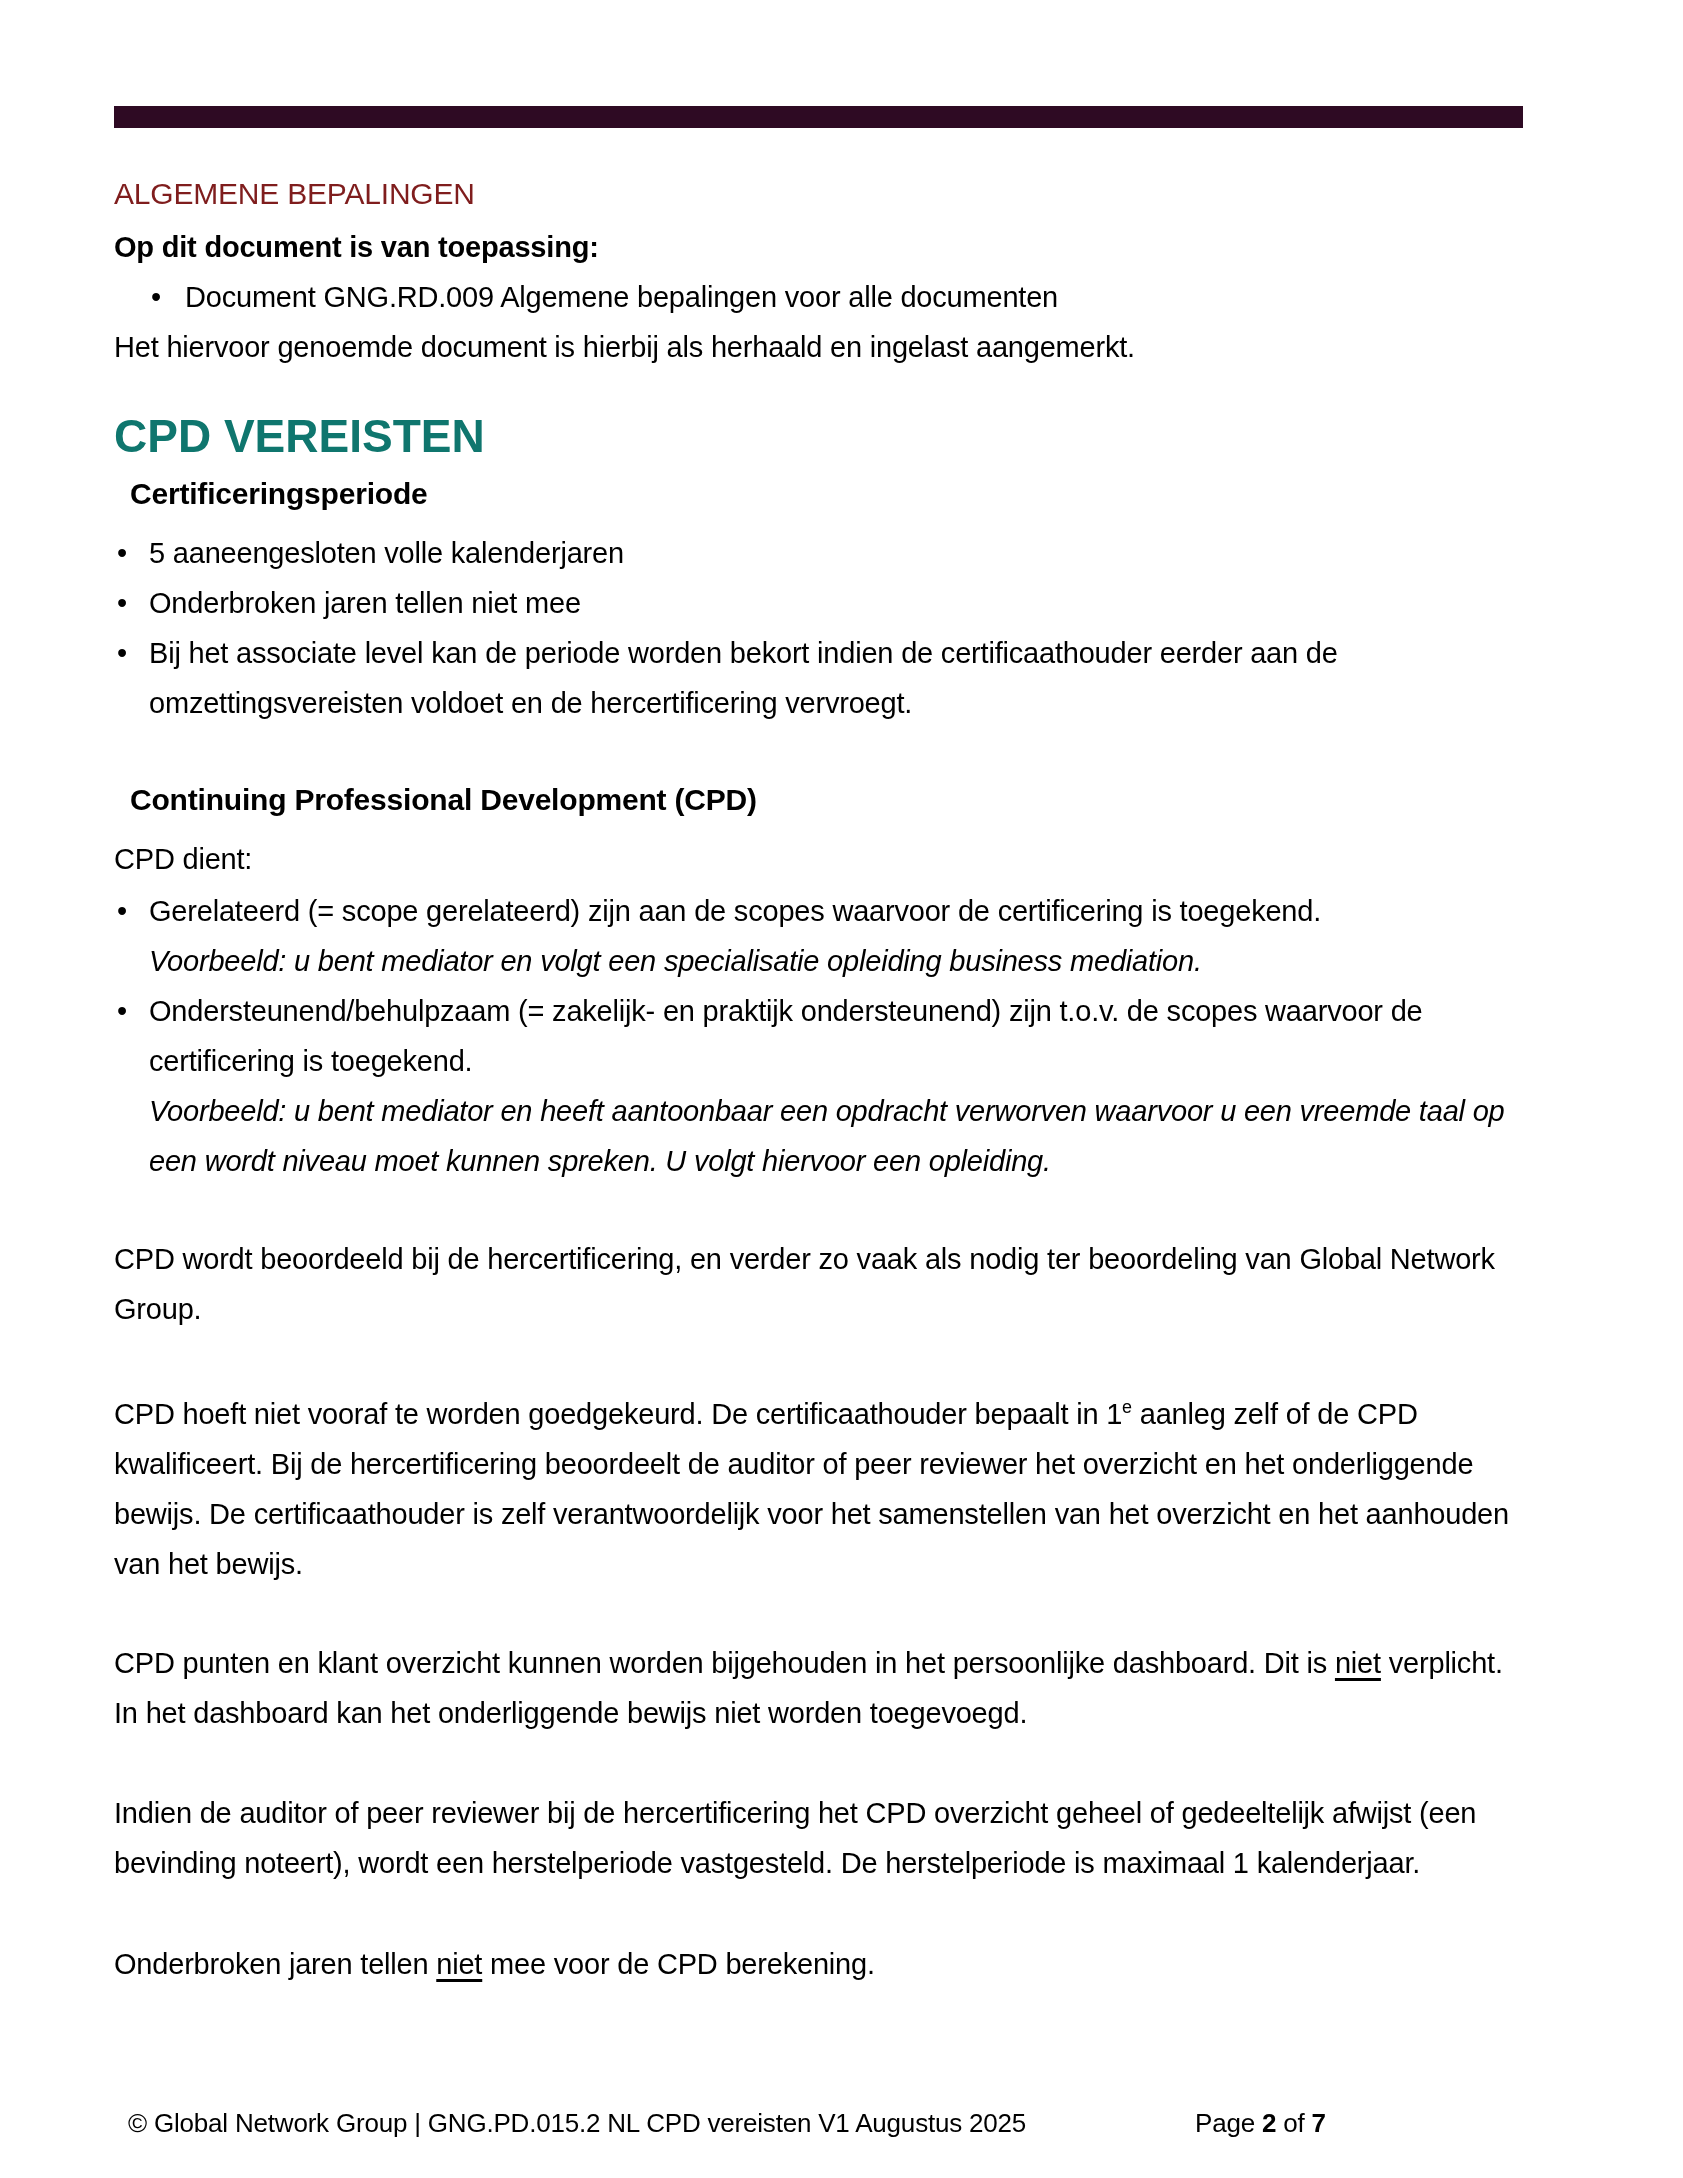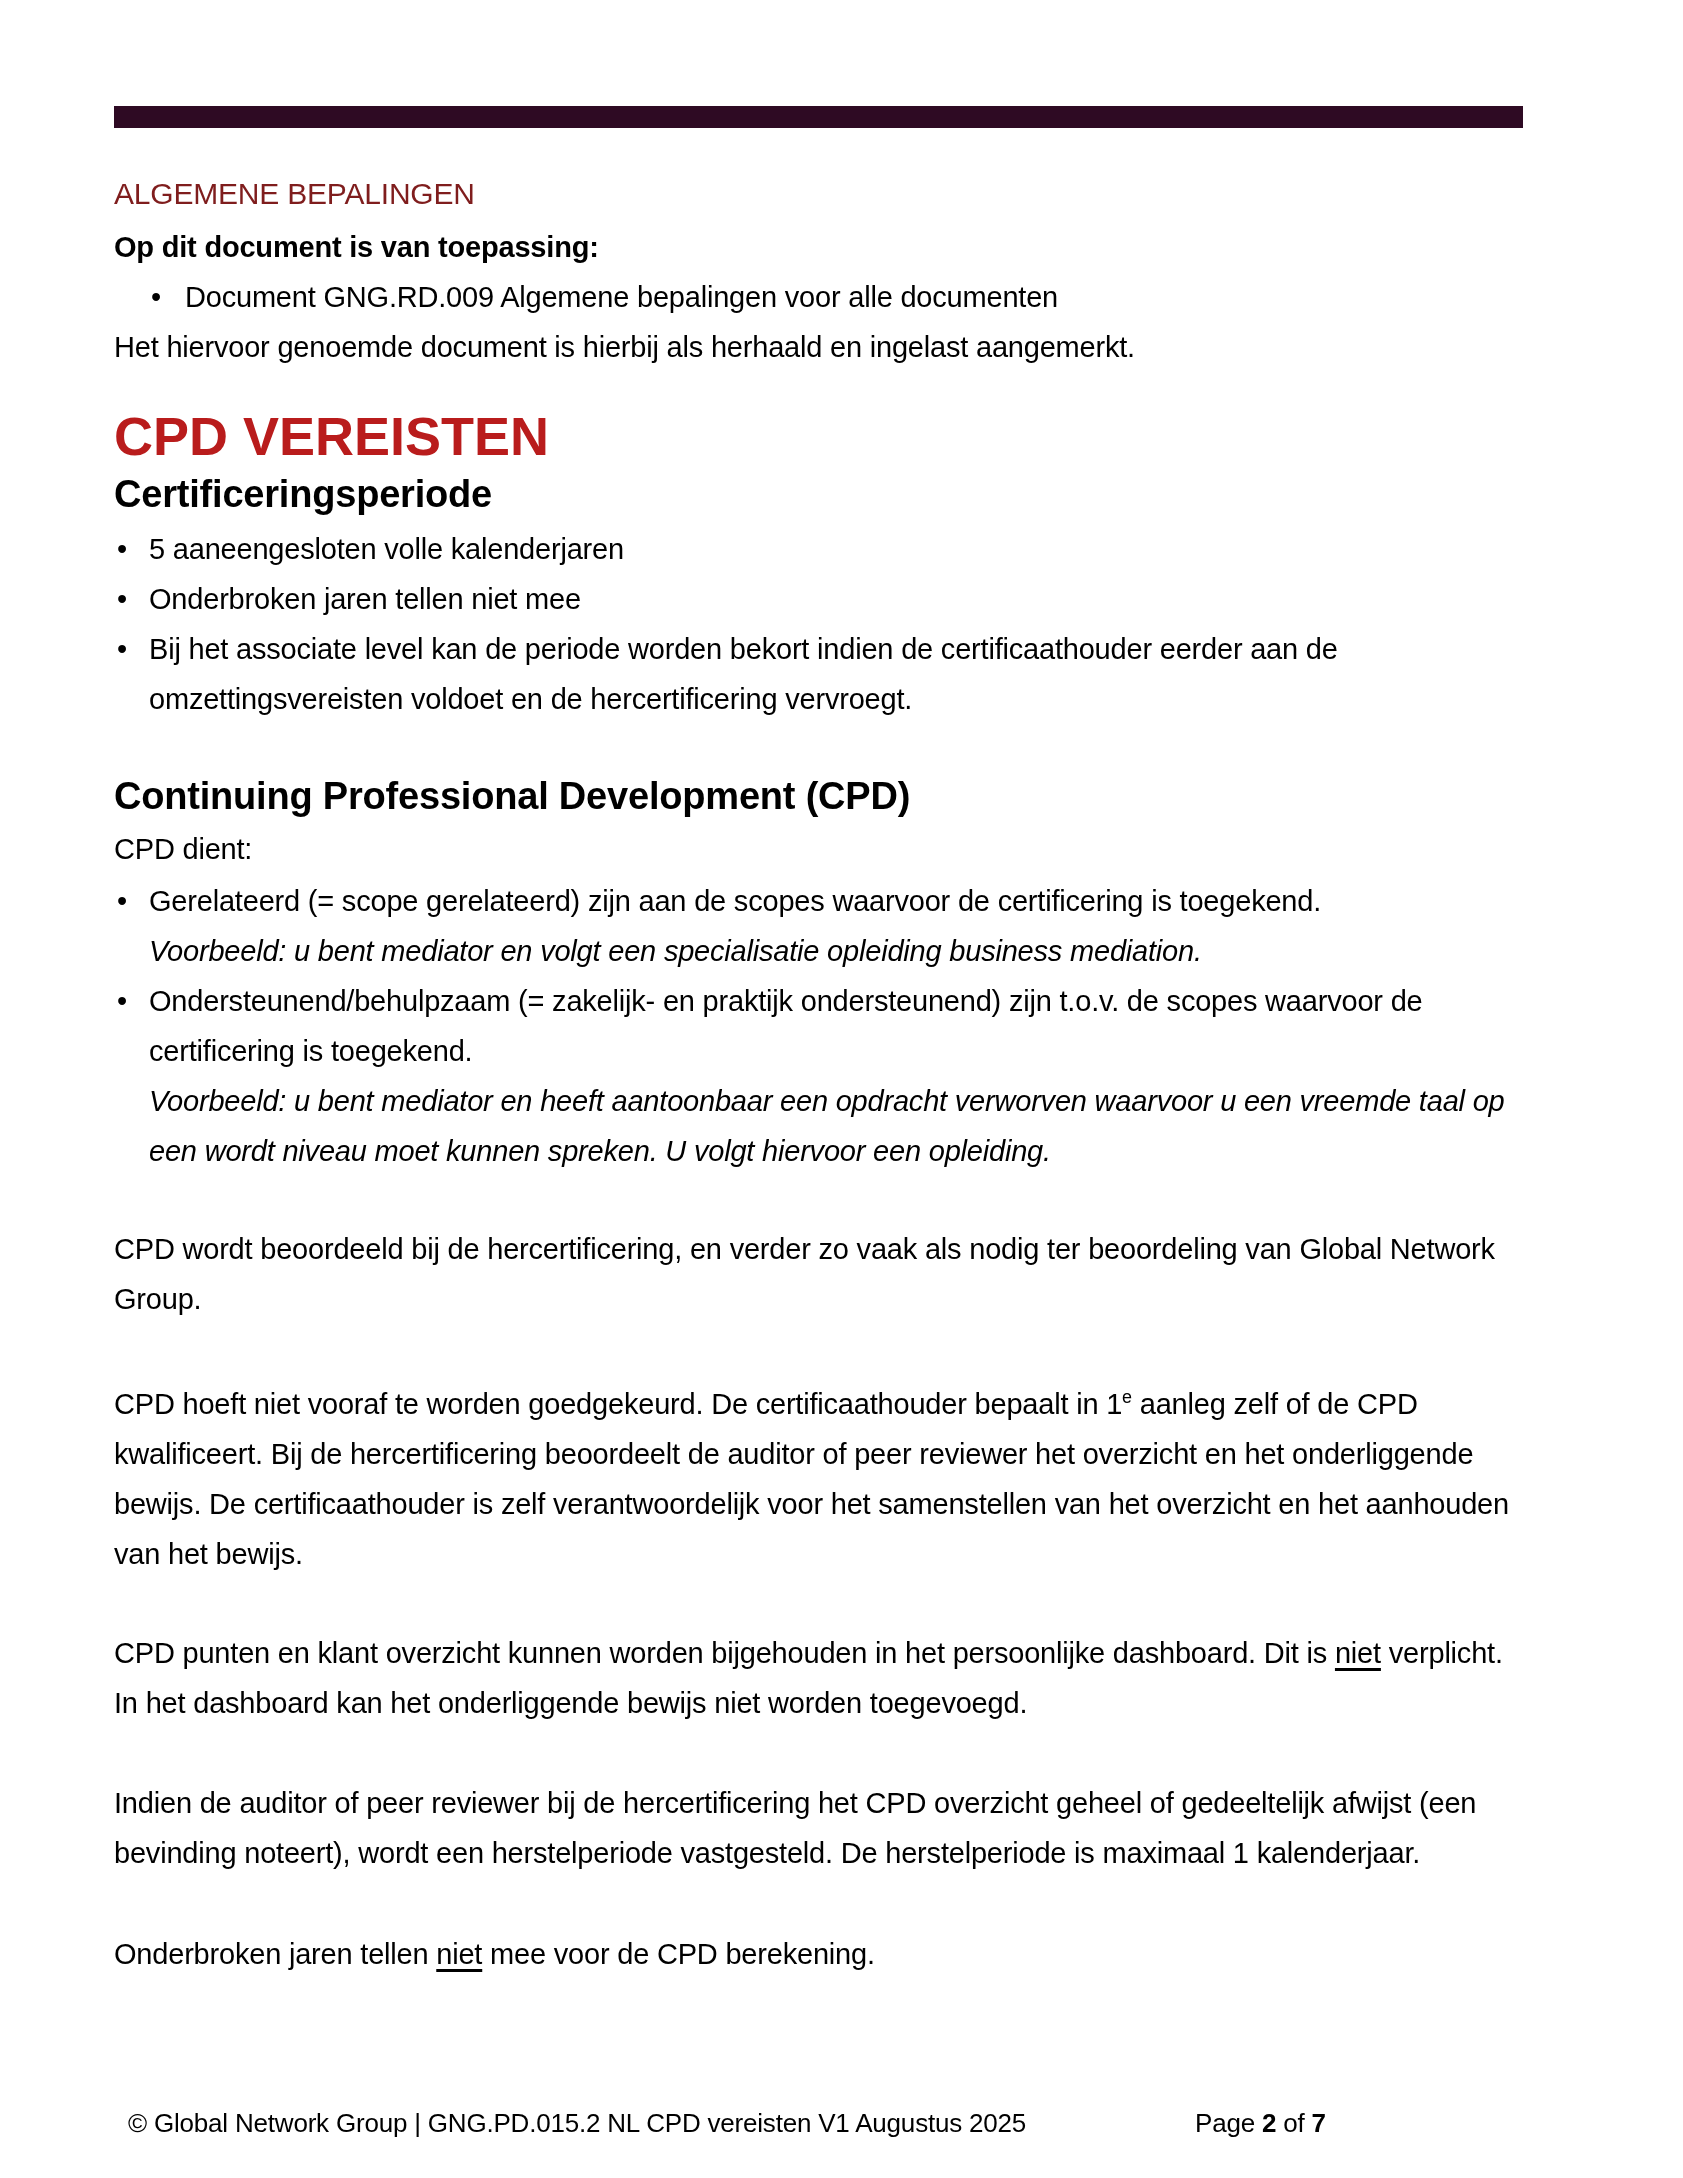--- a/index.html
+++ b/index.html
@@ -49,30 +49,30 @@
   li.b1 { position: relative; padding-left: 35px; }
   li.b2 { position: relative; padding-left: 71px; }
 
   li .dot { position: absolute; top: 0; }
   li.b1 > .dot { left: 3px; }
   li.b2 > .dot { left: 37px; }
   .dot::before { content: "\2022"; }
 
   h1.main-title {
     margin: 37px 0 12px 0;
-    font-size: 54px;
+    font-size: 46px;
     line-height: 55px;
     font-weight: 700;
-    color: #b91c1c;
+    color: #0f766e;
     letter-spacing: 0;
   }
 
   h2.sub-title {
-    margin: 0;
-    font-size: 38px;
+    margin: 16px;
+    font-size: 30px;
     line-height: 36px;
     font-weight: 700;
     color: #000000;
   }
 
   h2.cert-title   { margin-top: 11px; }
   ul.period-list  { margin-top: 12px; }
   h2.dev-title    { margin-top: 54px; }
   .p-dient        { margin-top: 10px; }
   ul.dev-list     { margin-top: 2px; }

